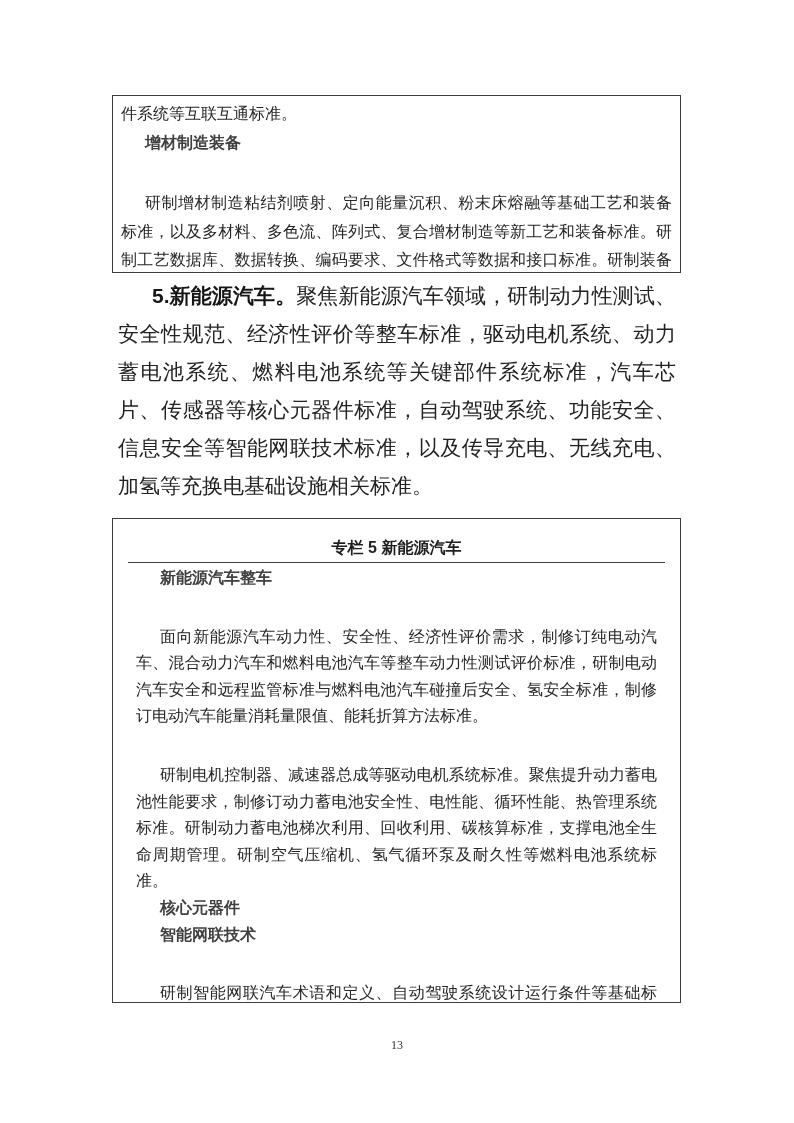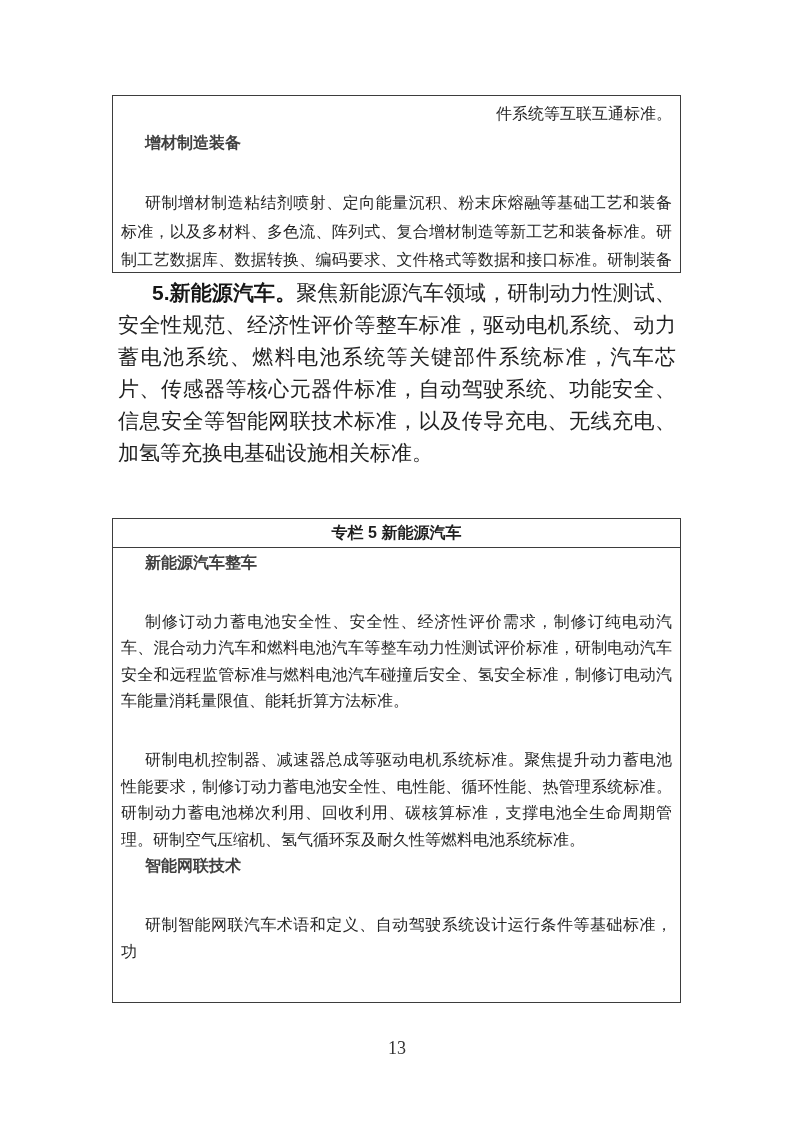--- a/index.html
+++ b/index.html
@@ -26,21 +26,21 @@
     overflow: hidden;
   }
   .box1 {
     top: 95px;
     height: 178px;
     padding: 4px 8px 0 8px;
     font-size: 16px;
     line-height: 28.5px;
   }
   .box-line {
-    text-align: right;
+    text-align: left;
   }
   .box-heading {
     font-family: "Liberation Sans", "DejaVu Sans", sans-serif;
     font-weight: 700;
     font-size: 16px;
     text-indent: 24px;
     color: #404040;
   }
   .box-para {
     text-indent: 24px;
@@ -49,37 +49,37 @@
     margin-top: 32px;
   }
 
   
   .main-para {
     position: absolute;
     top: 277px;
     left: 118px;
     width: 558px;
     font-size: 21px;
-    line-height: 32px;
+    line-height: 38px;
     text-indent: 34px;
     text-align: justify;
     text-justify: inter-character;
     color: #222222;
   }
   .main-para .lead {
     font-family: "Liberation Sans", "DejaVu Sans", sans-serif;
     font-weight: 700;
     color: #161616;
   }
 
   
   .box2 {
     top: 518px;
     height: 485px;
-    padding: 0;
+    padding: 15px;
     font-size: 16px;
   }
   .box2-title {
     height: 29px;
     line-height: 28px;
     text-align: center;
     font-family: "Liberation Sans", "DejaVu Sans", sans-serif;
     font-weight: 700;
     font-size: 16px;
     color: #1f1f1f;
@@ -95,21 +95,21 @@
     text-align-last: justify;
   }
 
   
   .page-number {
     position: absolute;
     top: 1038px;
     left: 0;
     width: 100%;
     text-align: center;
-    font-size: 18px;
+    font-size: 12px;
     color: #333333;
   }
 </style>
 </head>
 <body>
 
 <div class="page">
 
   <section class="callout-box box1">
     <p class="box-line">件系统等互联互通标准。</p>
@@ -117,24 +117,25 @@
     <p class="box-para">研制增材制造粘结剂喷射、定向能量沉积、粉末床熔融等基础工艺和装备标准，以及多材料、多色流、阵列式、复合增材制造等新工艺和装备标准。研制工艺数据库、数据转换、编码要求、文件格式等数据和接口标准。研制装备验收、人员评定、关键零部件检测等标准。</p>
   </section>
 
   <p class="main-para"><b class="lead">5.新能源汽车。</b><span>聚焦新能源汽车领域，研制动力性测试、安全性规范、经济性评价等整车标准，驱动电机系统、动力蓄电池系统、燃料电池系统等关键部件系统标准，汽车芯片、传感器等核心元器件标准，自动驾驶系统、功能安全、信息安全等智能网联技术标准，以及传导充电、无线充电、加氢等充换电基础设施相关标准。</span></p>
 
   <section class="callout-box box2">
     <header class="box2-title">专栏 5  新能源汽车</header>
     <div class="box2-body">
 
       <h3 class="box-heading">新能源汽车整车</h3>
-      <p class="box-para">制修订动力蓄电池安全性、安全性、经济性评价需求，制修订纯电动汽车、混合动力汽车和燃料电池汽车等整车动力性测试评价标准，研制电动汽车安全和远程监管标准与燃料电池汽车碰撞后安全、氢安全标准，制修订电动汽车能量消耗量限值、能耗折算方法标准。</p>
+      <p class="box-para">面向新能源汽车动力性、安全性、经济性评价需求，制修订纯电动汽车、混合动力汽车和燃料电池汽车等整车动力性测试评价标准，研制电动汽车安全和远程监管标准与燃料电池汽车碰撞后安全、氢安全标准，制修订电动汽车能量消耗量限值、能耗折算方法标准。</p>
 
       <p class="box-para">研制电机控制器、减速器总成等驱动电机系统标准。聚焦提升动力蓄电池性能要求，制修订动力蓄电池安全性、电性能、循环性能、热管理系统标准。研制动力蓄电池梯次利用、回收利用、碳核算标准，支撑电池全生命周期管理。研制空气压缩机、氢气循环泵及耐久性等燃料电池系统标准。</p>
 
+      <h3 class="box-heading">核心元器件</h3>
 
       <h3 class="box-heading">智能网联技术</h3>
       <p class="box-para clipped">研制智能网联汽车术语和定义、自动驾驶系统设计运行条件等基础标准，功</p>
 
     </div>
   </section>
 
   <div class="page-number">13</div>
 
 </div>

